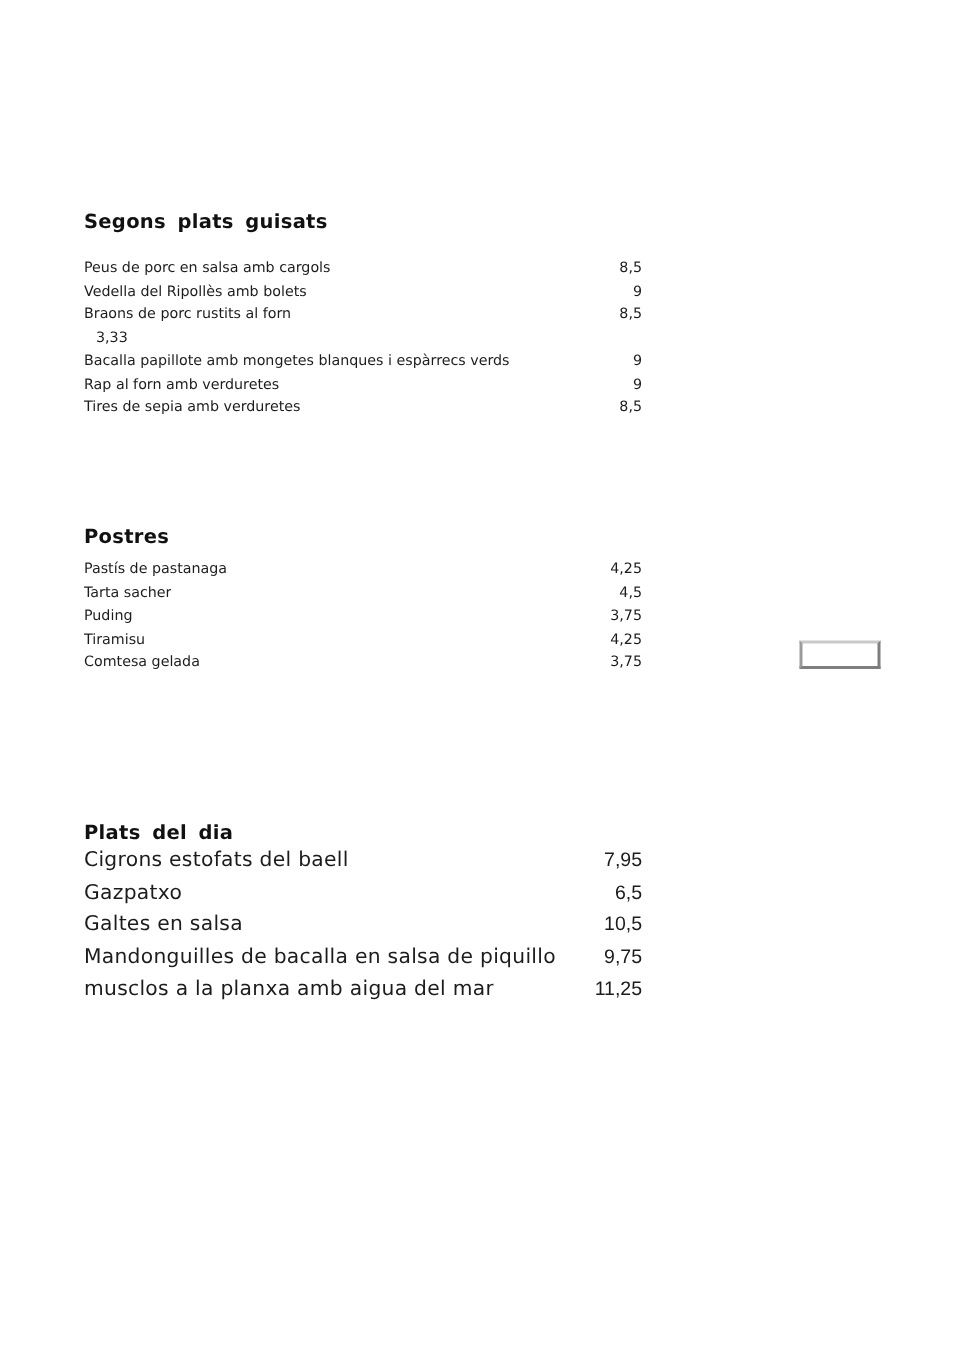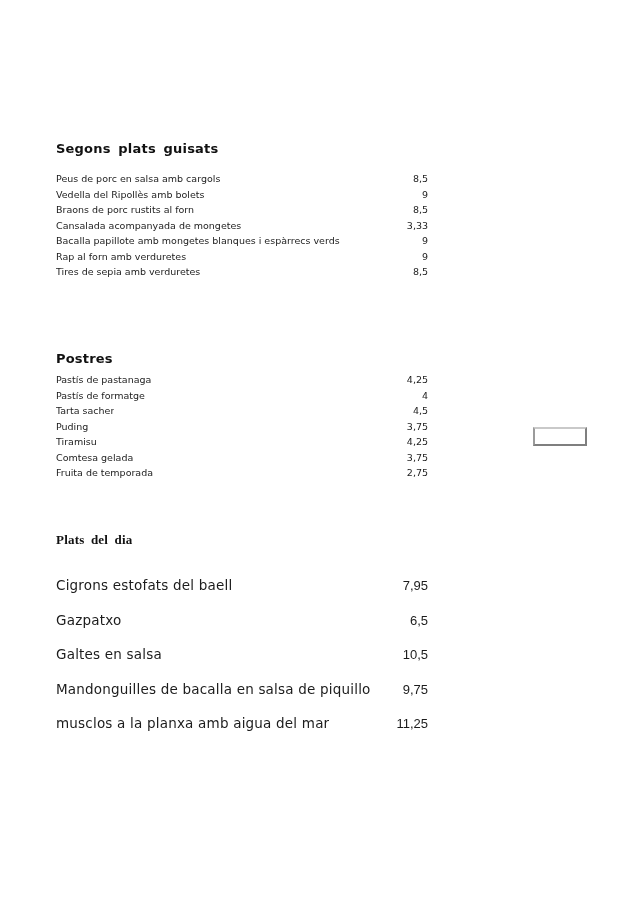--- a/index.html
+++ b/index.html
@@ -22,21 +22,21 @@
     margin: 0;
     font-size: 13px;
     font-weight: bold;
     color: #111111;
     letter-spacing: 0.2px;
     word-spacing: 3px;
     font-family: "DejaVu Sans", sans-serif;
   }
   #title-segons { top: 141px; }
   #title-postres { top: 351px; }
-  #title-plats  { top: 532px; font-family: Liberation Serif, serif; }
+  #title-plats  { top: 548px; }
 
   .menu-list {
     position: absolute;
     left: 56px;
     width: 372px;
   }
   #list-segons { top: 171px; }
   #list-postres { top: 372px; }
   #list-plats  { top: 562px; }
 
@@ -50,21 +50,20 @@
     line-height: 15.5px;
   }
   .list-small .dish,
   .list-small .price {
     font-size: 9.5px;
     color: #1c1c1c;
   }
   .list-big .row {
     height: 21.5px;
     line-height: 21.5px;
-    margin-top: 13px;
   }
   .list-big .dish {
     font-size: 13.5px;
     letter-spacing: 0.2px;
     color: #1c1c1c;
   }
   .list-big .price {
     font-size: 13px;
     font-family: "Liberation Sans", sans-serif;
     color: #1c1c1c;
@@ -105,21 +104,20 @@
     </div>
     <div class="row">
       <span class="dish">Vedella del Ripollès amb bolets</span>
       <span class="price">9</span>
     </div>
     <div class="row">
       <span class="dish">Braons de porc rustits al forn</span>
       <span class="price">8,5</span>
     </div>
     <div class="row">
-      <span class="dish">Cansalada acompanyada de mongetes</span>
       <span class="price">3,33</span>
     </div>
     <div class="row">
       <span class="dish">Bacalla papillote amb mongetes blanques i espàrrecs verds</span>
       <span class="price">9</span>
     </div>
     <div class="row">
       <span class="dish">Rap al forn amb verduretes</span>
       <span class="price">9</span>
     </div>
@@ -130,42 +128,34 @@
   </div>
 
   <h2 class="section-title" id="title-postres">Postres</h2>
 
   <div class="menu-list list-small" id="list-postres">
     <div class="row">
       <span class="dish">Pastís de pastanaga</span>
       <span class="price">4,25</span>
     </div>
     <div class="row">
-      <span class="dish">Pastís de formatge</span>
-      <span class="price">4</span>
-    </div>
-    <div class="row">
       <span class="dish">Tarta sacher</span>
       <span class="price">4,5</span>
     </div>
     <div class="row">
       <span class="dish">Puding</span>
       <span class="price">3,75</span>
     </div>
     <div class="row">
       <span class="dish">Tiramisu</span>
       <span class="price">4,25</span>
     </div>
     <div class="row">
       <span class="dish">Comtesa gelada</span>
       <span class="price">3,75</span>
-    </div>
-    <div class="row">
-      <span class="dish">Fruita de temporada</span>
-      <span class="price">2,75</span>
     </div>
   </div>
 
   <div class="form-box"></div>
 
   <h2 class="section-title" id="title-plats">Plats del dia</h2>
 
   <div class="menu-list list-big" id="list-plats">
     <div class="row">
       <span class="dish">Cigrons estofats del baell</span>

